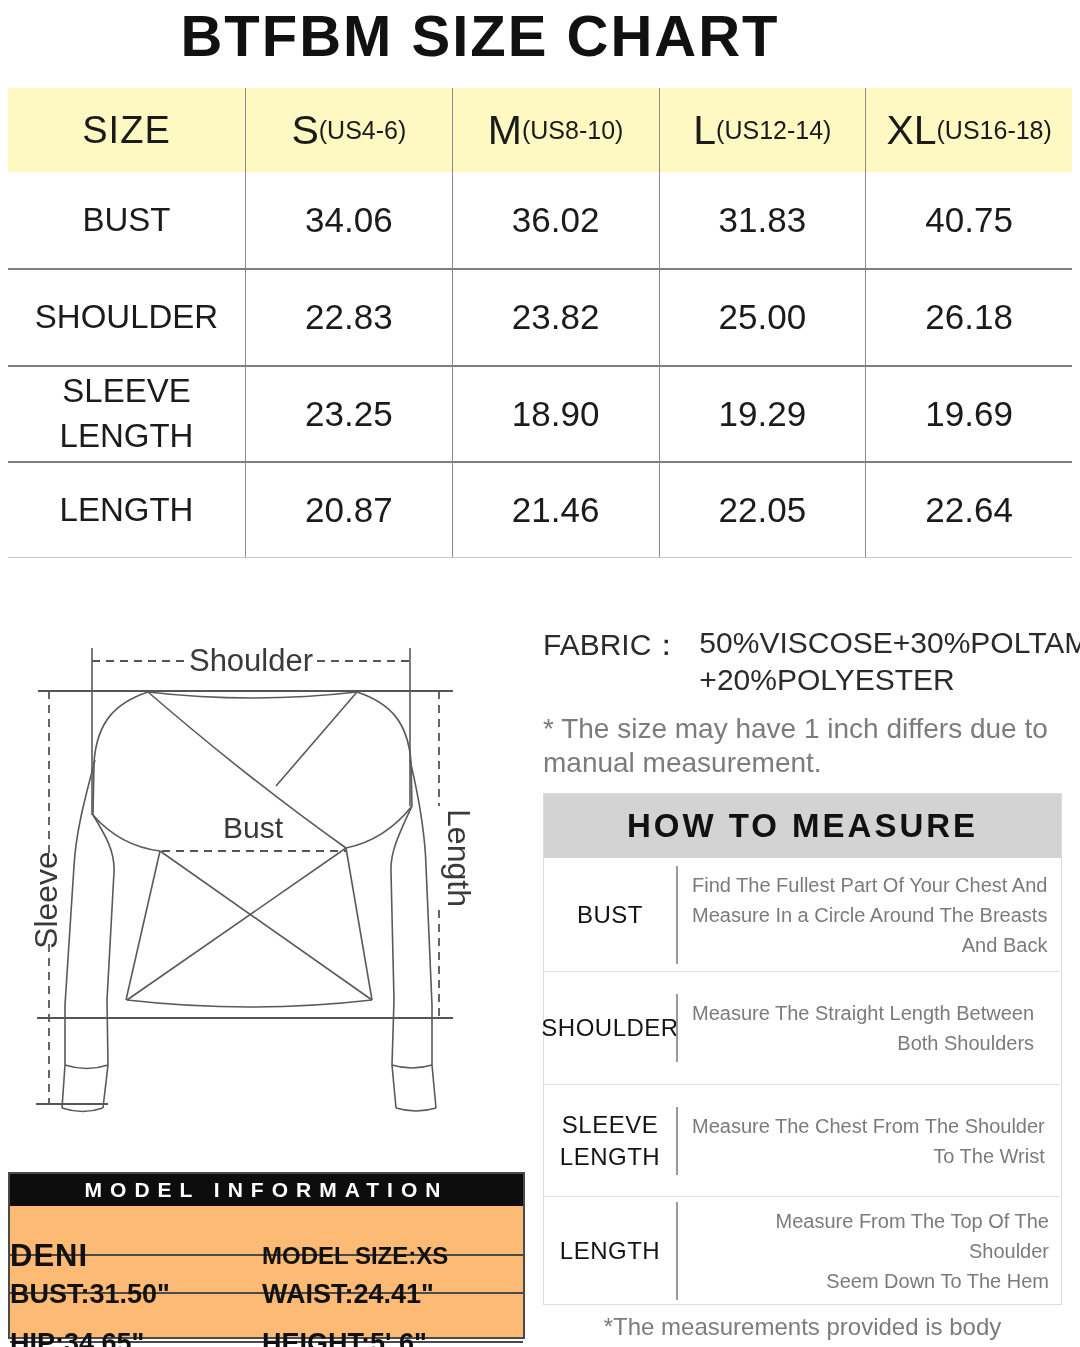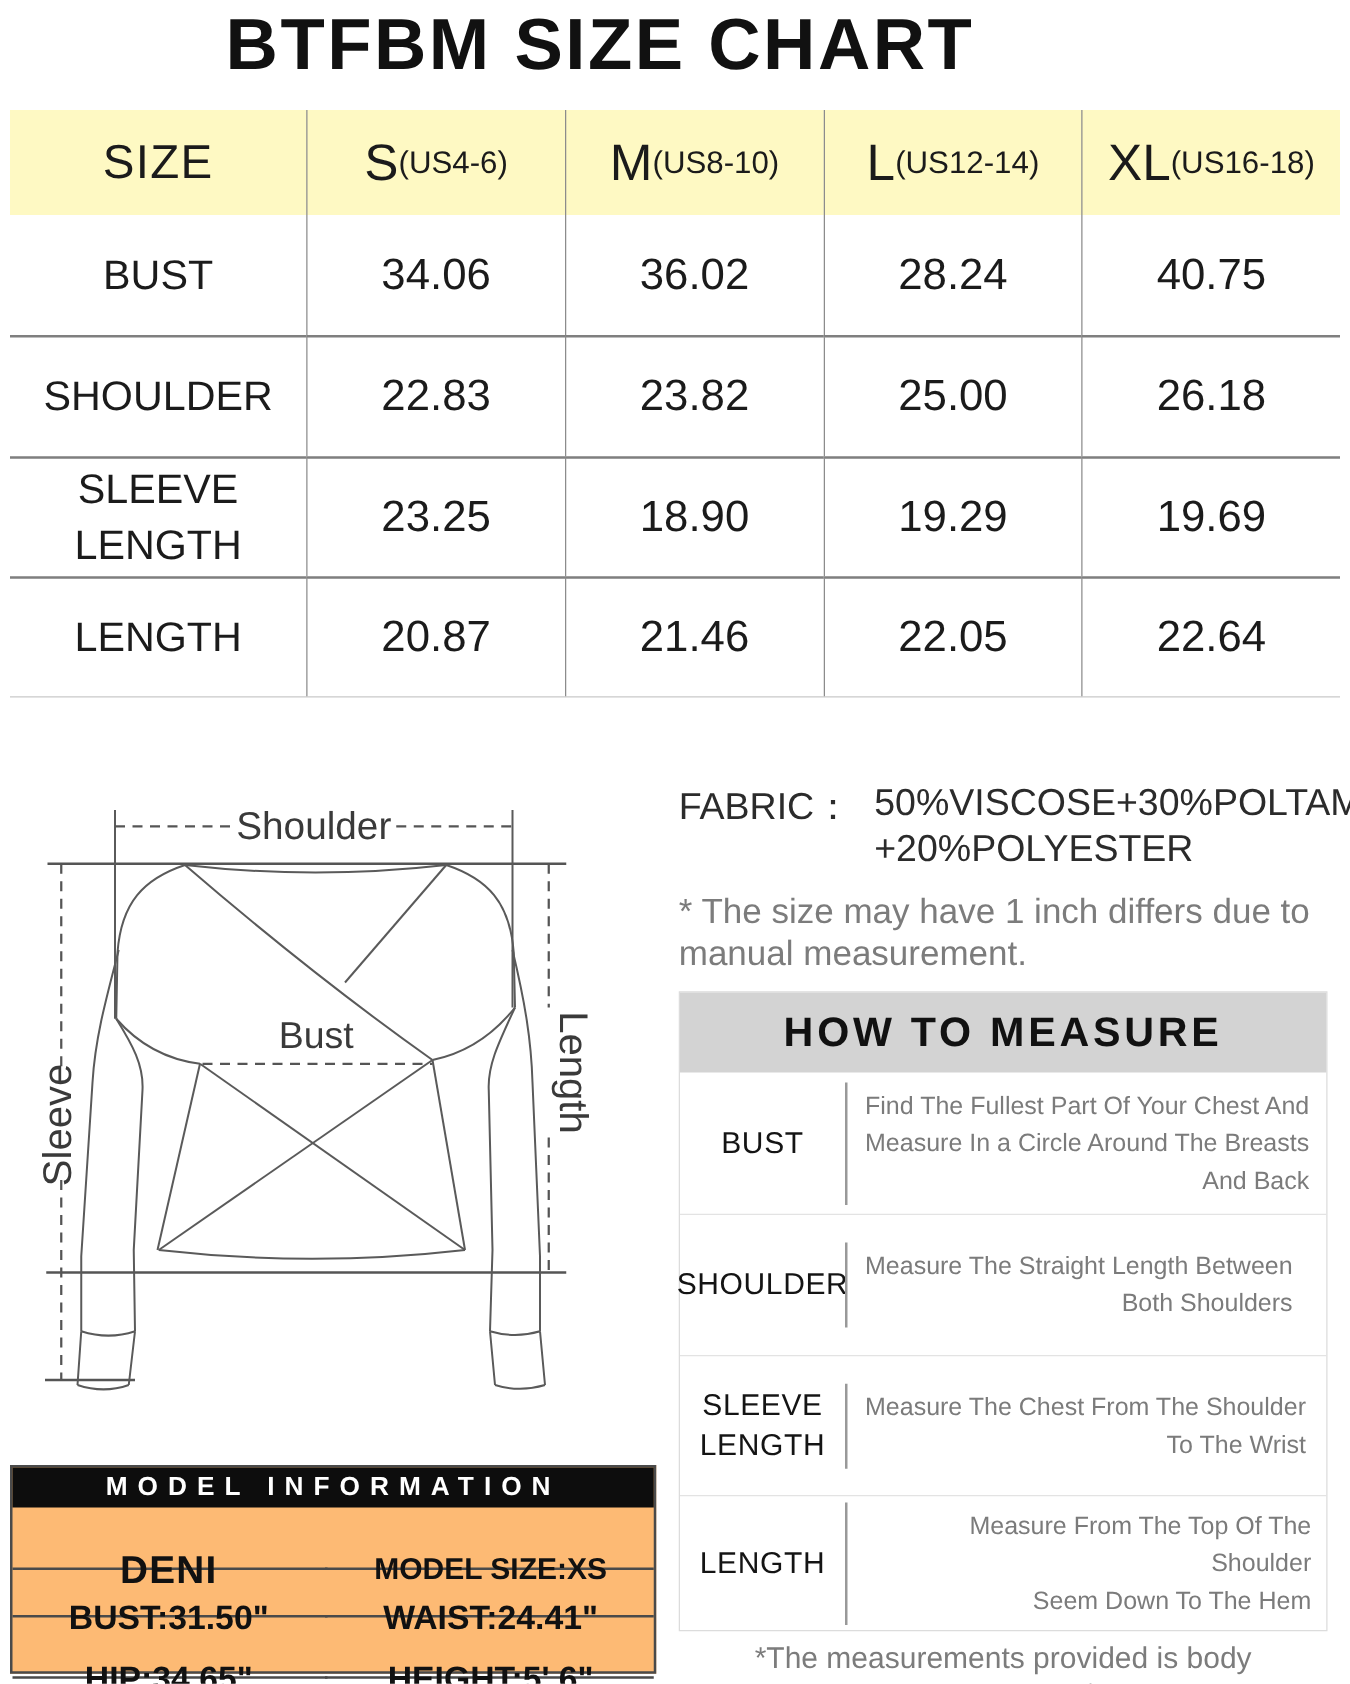--- a/index.html
+++ b/index.html
@@ -56,21 +56,21 @@
   .measure-note { position:absolute; left:543px; top:1313px; width:519px; text-align:center;
                   font-size:24px; color:#7c7c7c; }
 
   
   .model { position:absolute; left:8px; top:1172px; width:517px;
            border:2px solid #4a4a4a; background:#fdba74; }
   .model-header { background:#0d0d0d; color:#fff; height:32px;
                   display:flex; align-items:center; justify-content:center;
                   font-size:21px; font-weight:800; letter-spacing:8px; }
   .model-grid { display:grid; grid-template-columns:250px 1fr; grid-template-rows:38px 49px 44px; }
-  .model-cell { display:flex; align-items:center; justify-content:center;
+  .model-cell { display:flex; align-items:center; justify-content:flex-start;
                 border-top:2px solid #4a4a4a; font-weight:800; color:#111;margin-top:48px; }
   .model-cell.right { border-left:2px solid #4a4a4a; }
   .model-name { font-size:31px; font-weight:900; letter-spacing:1px; }
   .model-size { font-size:24px; }
   .model-meas { font-size:27px; }
 </style>
 </head>
 <body>
 
 <div class="page">
@@ -102,21 +102,21 @@
     <div class="cell">
         <span class="row-label">BUST</span>
       </div>
     <div class="cell vline">
         <span class="value">34.06</span>
       </div>
     <div class="cell vline">
         <span class="value">36.02</span>
       </div>
     <div class="cell vline">
-        <span class="value">28.24</span>
+        <span class="value">31.83</span>
       </div>
     <div class="cell vline">
         <span class="value">40.75</span>
       </div>
 
     <div class="cell rowline">
         <span class="row-label">SHOULDER</span>
       </div>
     <div class="cell vline rowline">
         <span class="value">22.83</span>

